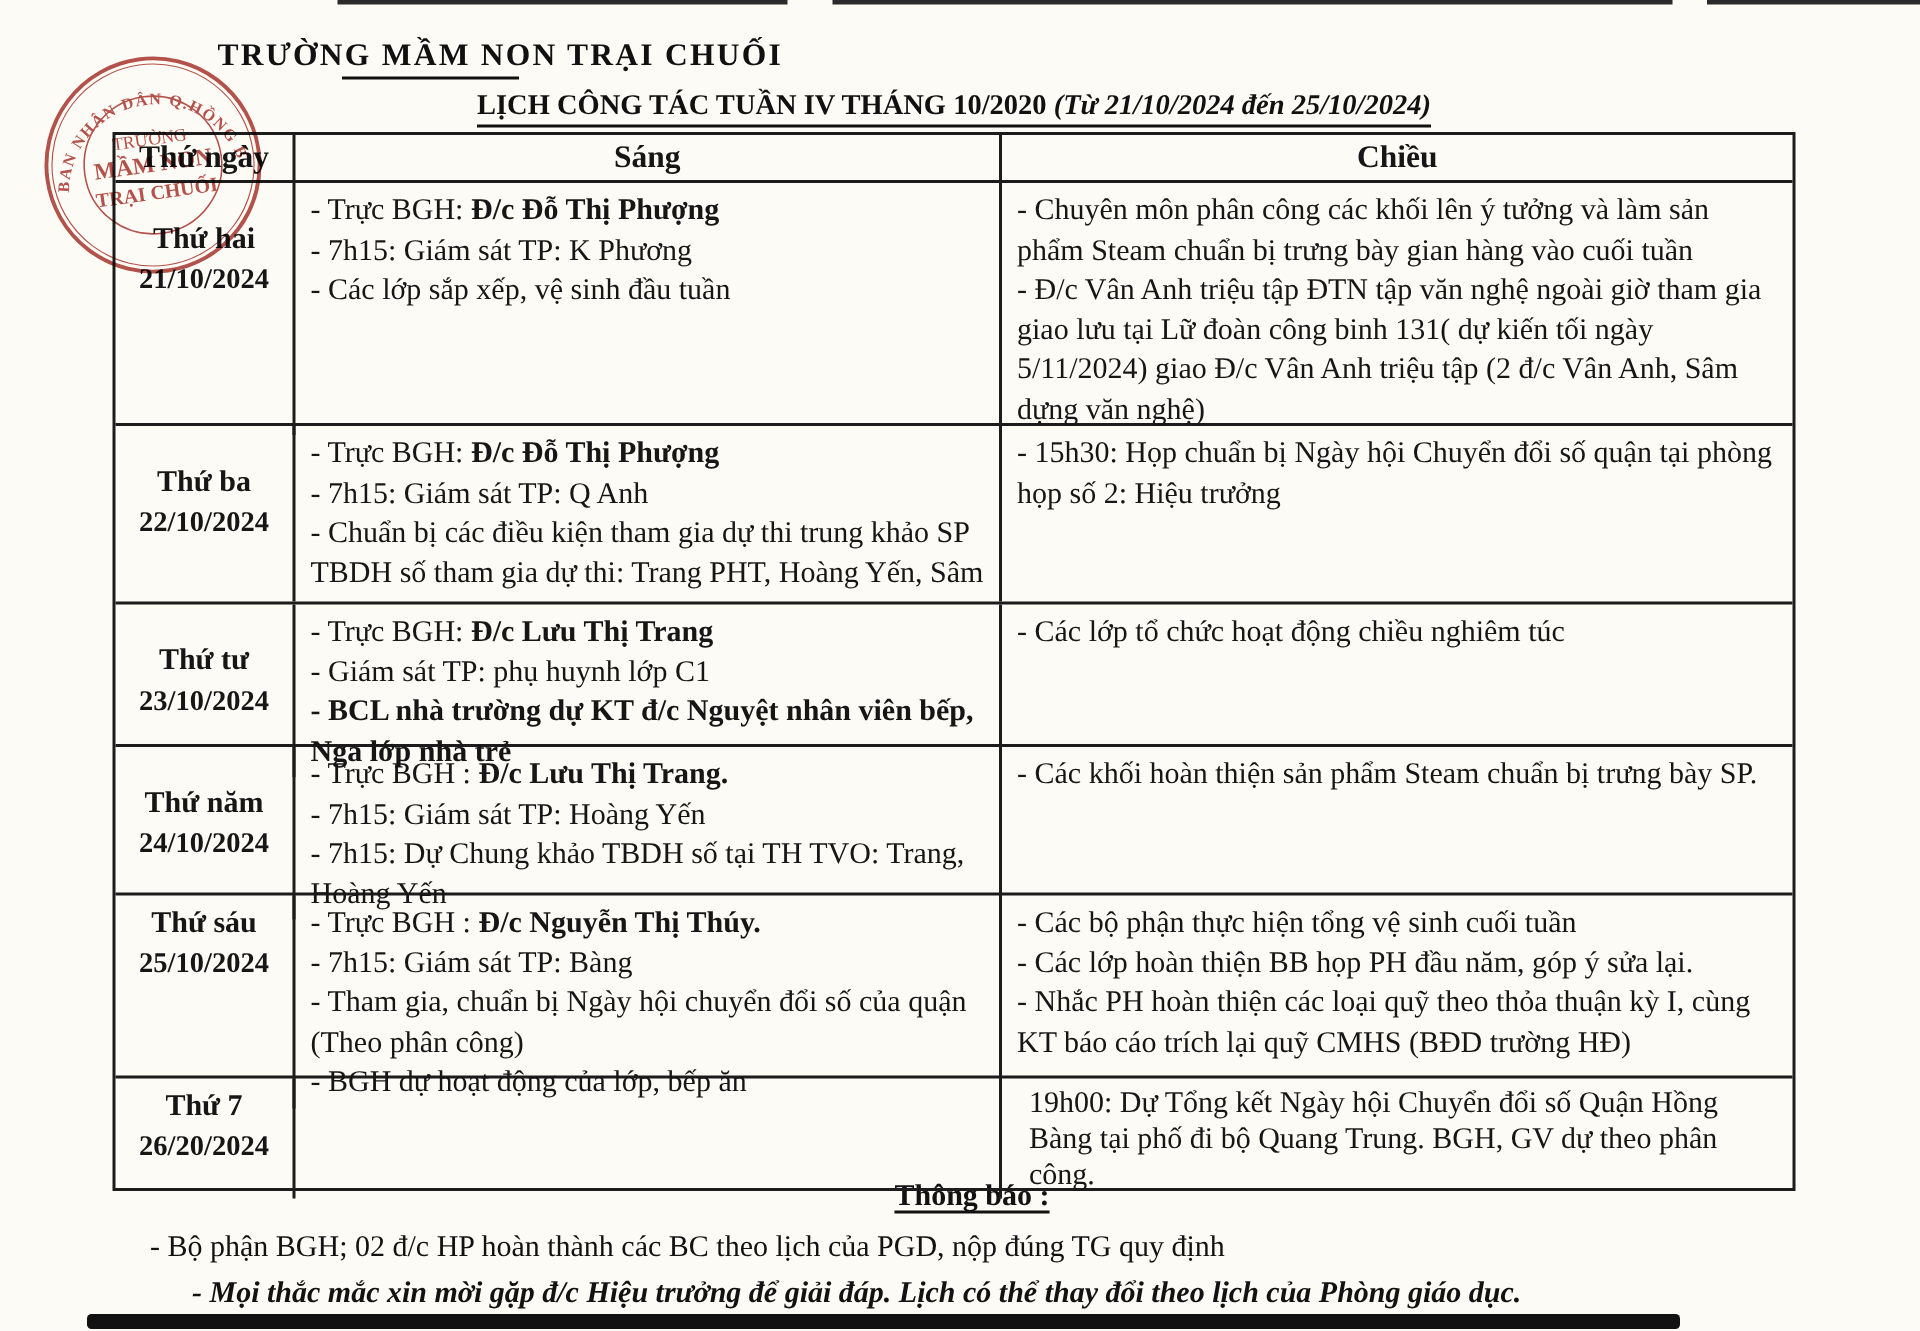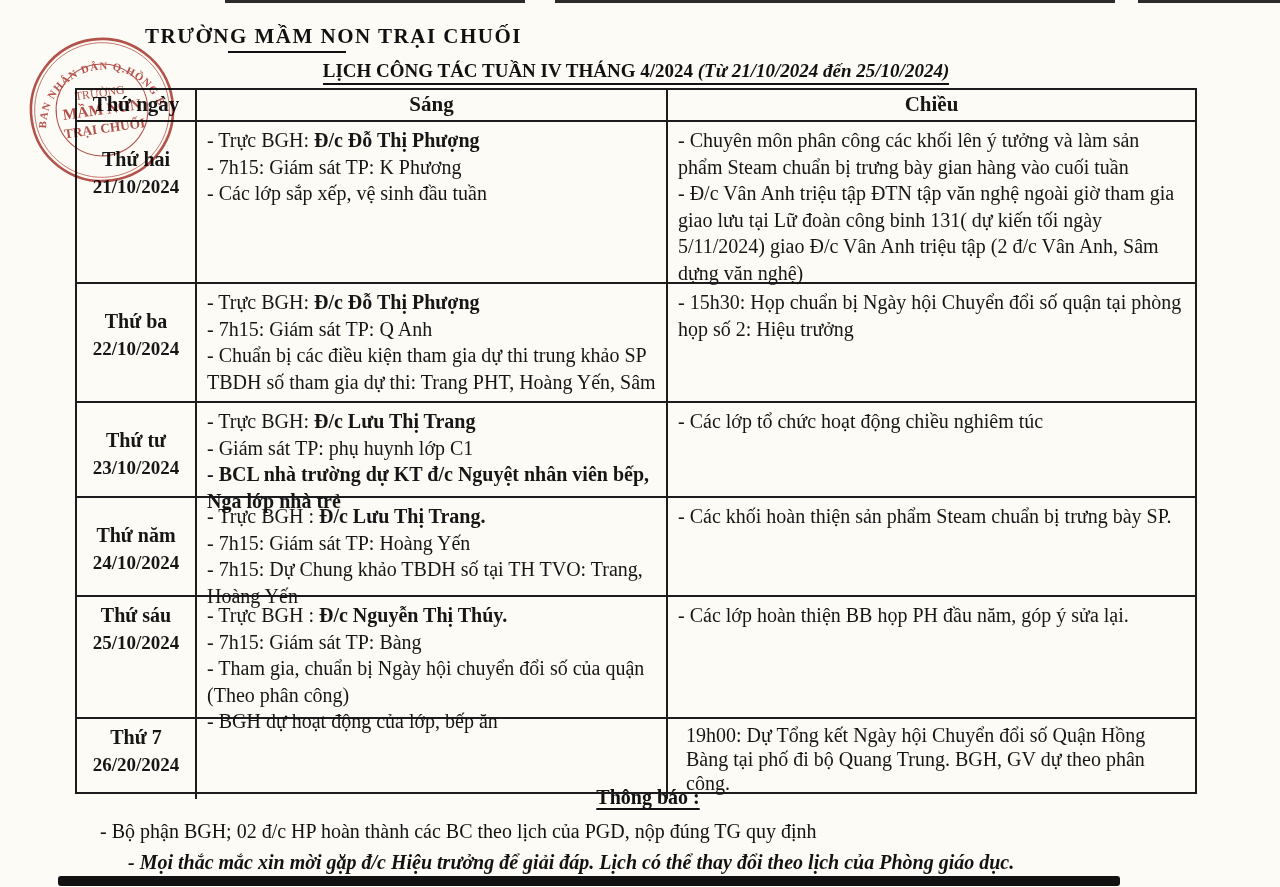--- a/index.html
+++ b/index.html
@@ -64,21 +64,21 @@
 
 <div class="scan-top-line" style="left:225px;width:300px;"></div>
 <div class="scan-top-line" style="left:555px;width:560px;"></div>
 <div class="scan-top-line" style="left:1138px;width:142px;"></div>
 <div class="scan-bottom-bar"></div>
 
 <div class="school-name">TRƯỜNG MẦM NON TRẠI CHUỐI</div>
 <div class="school-underline"></div>
 <div class="doc-title">
   <span class="inner">
-    <span class="main">LỊCH CÔNG TÁC TUẦN IV THÁNG 4/2024</span>
+    <span class="main">LỊCH CÔNG TÁC TUẦN IV THÁNG 10/2020</span>
     <span class="range">(Từ  21/10/2024  đến 25/10/2024)</span>
   </span>
 </div>
 
 <svg class="stamp" viewBox="0 0 200 200">
   <circle cx="100" cy="100" r="96" fill="none" stroke="#a8342e" stroke-width="3.5"></circle>
   <circle cx="100" cy="100" r="91" fill="none" stroke="#a8342e" stroke-width="1"></circle>
   <circle cx="100" cy="100" r="62" fill="none" stroke="#a8342e" stroke-width="1.4"></circle>
   <defs>
       <path id="arcTop" d="M 22,112 A 79,79 0 0 1 178,112" fill="none"></path>
@@ -165,21 +165,23 @@
       <div>Thứ sáu</div>
       <div class="date">25/10/2024</div>
     </div>
     <div class="td txt-cell">
       <div class="line"><span>- Trực BGH : </span><b>Đ/c Nguyễn Thị Thúy.</b></div>
       <div class="line"><span>- 7h15: Giám sát TP: Bàng</span><b></b></div>
       <div class="line"><span>- Tham gia, chuẩn bị Ngày hội chuyển đổi số của quận (Theo phân công)</span><b></b></div>
       <div class="line"><span>- BGH dự hoạt động của lớp, bếp ăn</span><b></b></div>
     </div>
     <div class="td txt-cell">
+      <div class="line">- Các bộ phận thực hiện tổng vệ sinh cuối tuần</div>
       <div class="line">- Các lớp hoàn thiện BB họp PH đầu năm,  góp ý sửa lại.</div>
+      <div class="line">- Nhắc PH hoàn thiện các loại quỹ theo thỏa thuận kỳ I, cùng KT báo cáo trích lại  quỹ CMHS (BĐD trường HĐ)</div>
     </div>
   </div>
 
   <div class="tr r6">
     <div class="td day-cell">
       <div>Thứ 7</div>
       <div class="date">26/20/2024</div>
     </div>
     <div class="td txt-cell"></div>
     <div class="td txt-cell">

